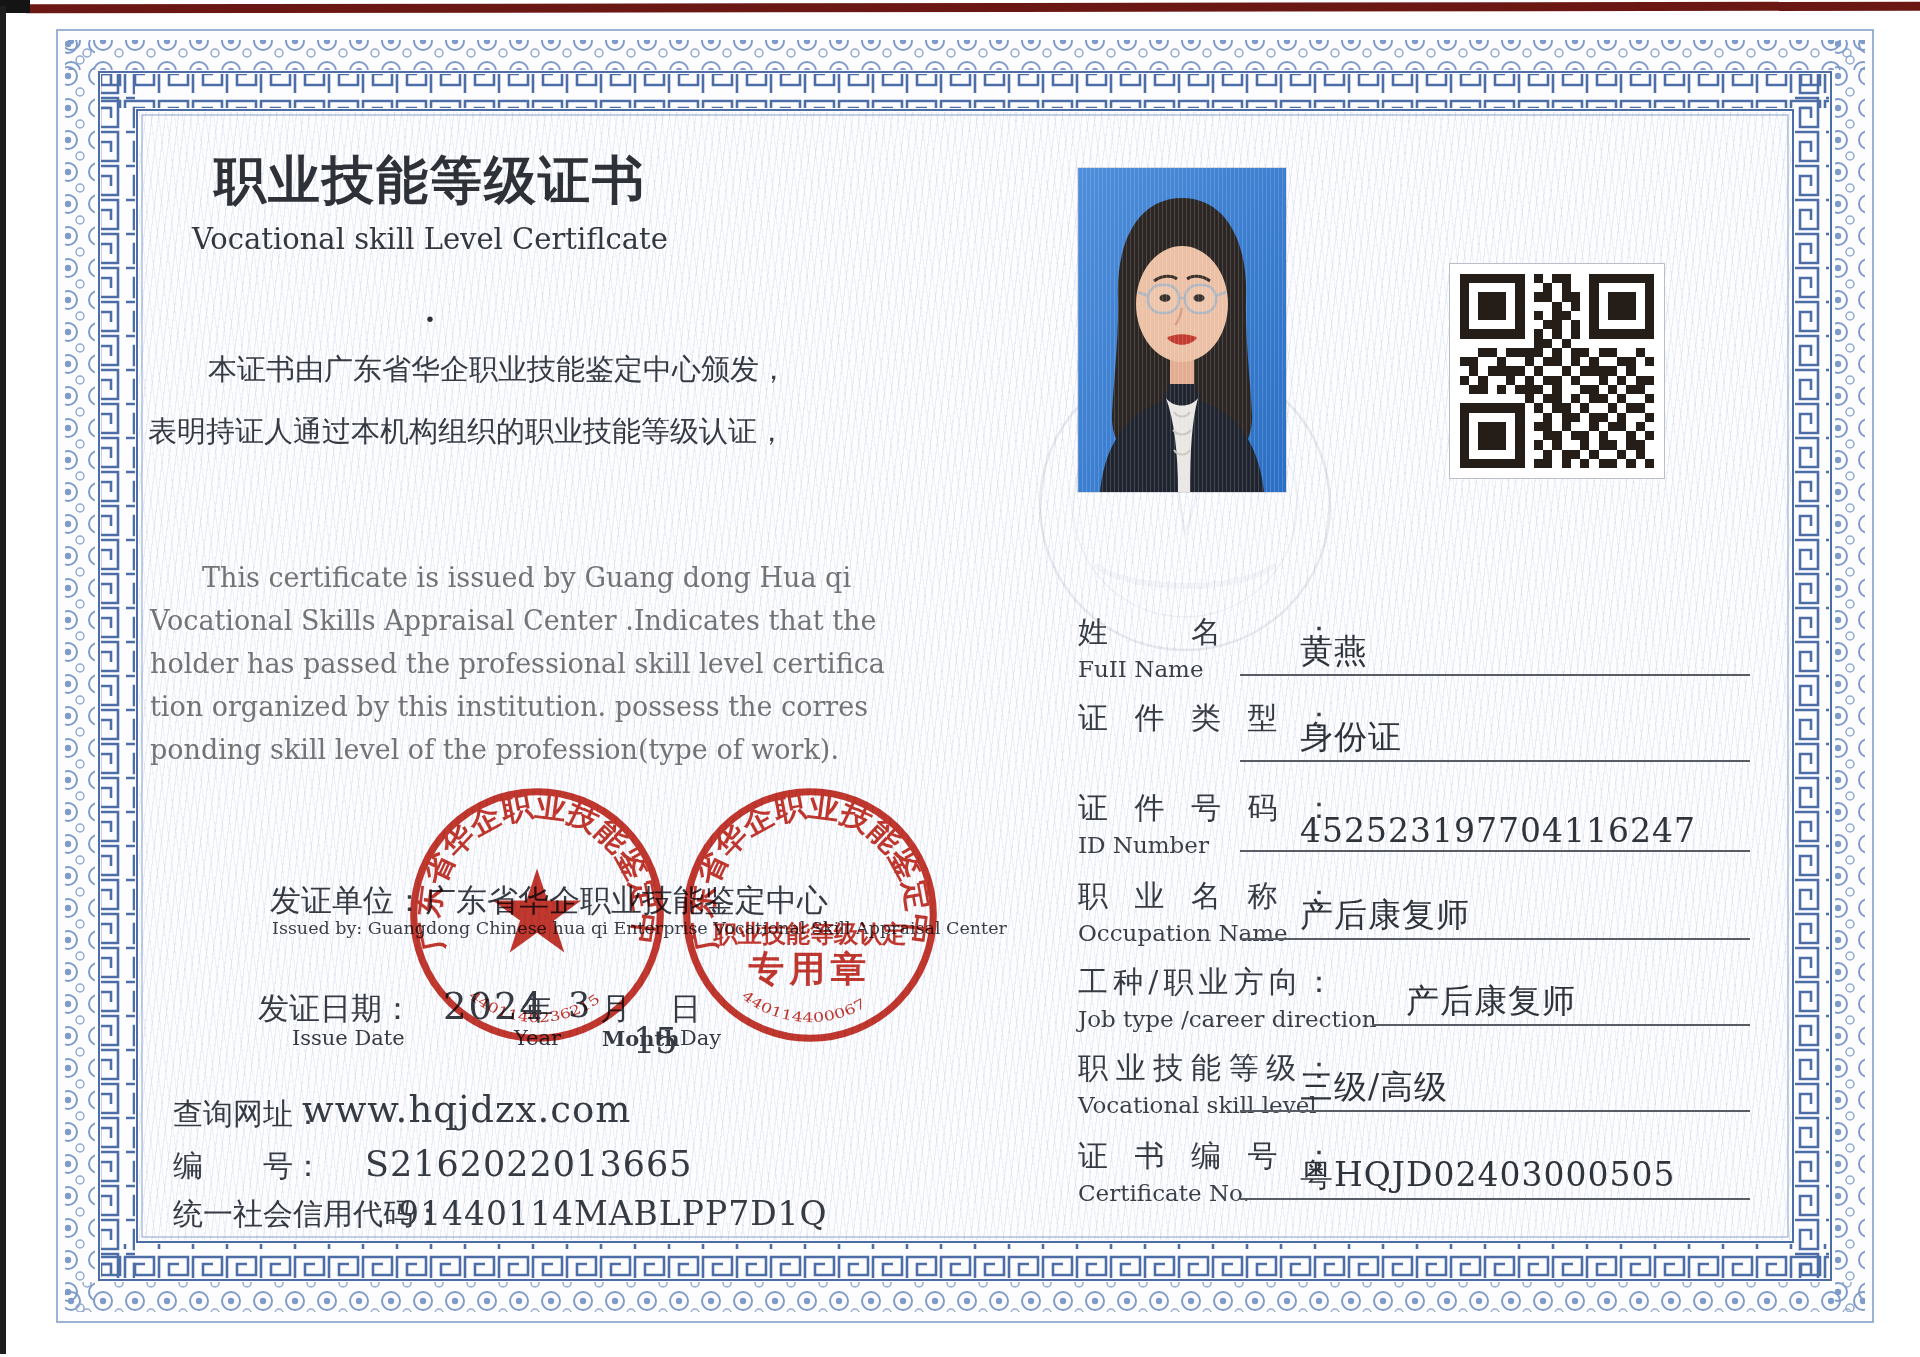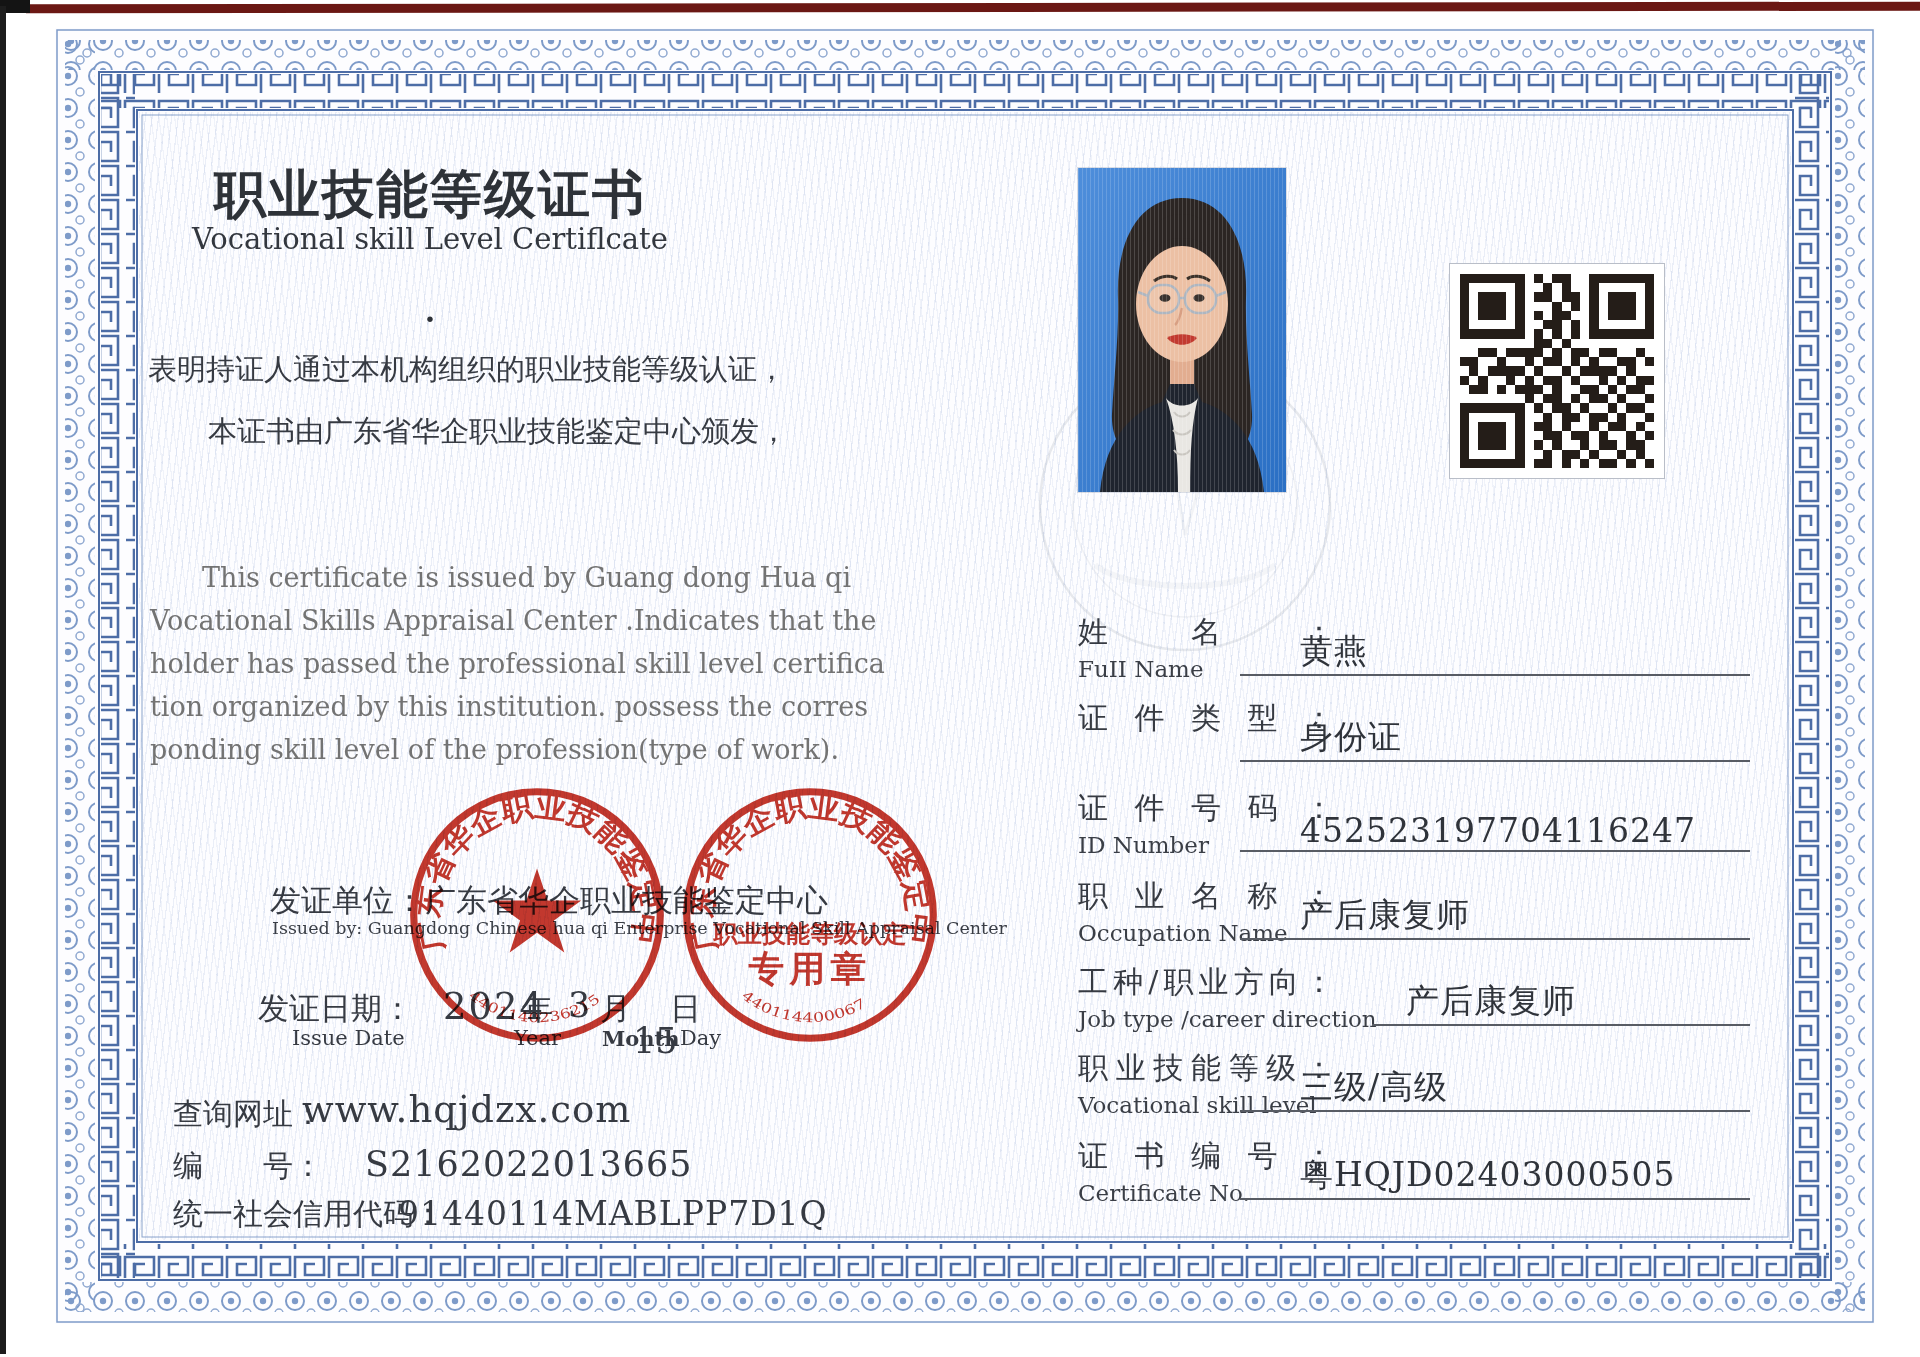--- a/index.html
+++ b/index.html
@@ -12,21 +12,21 @@
   
   .cert{position:absolute;left:55px;top:28px;width:1820px;height:1296px;background:#fdfdff;}
   .cert-border{position:absolute;left:0;top:0;}
   .inner{position:absolute;left:84px;top:84px;width:1652px;height:1128px;
     background:
       repeating-linear-gradient(97deg, rgba(105,135,195,0.13) 0 1.2px, rgba(0,0,0,0) 1.2px 6.5px),
       repeating-linear-gradient(83deg, rgba(105,135,195,0.09) 0 1.2px, rgba(0,0,0,0) 1.2px 7.8px);}
   .content{position:absolute;left:0;top:0;width:1920px;height:1357px;}
   .abs{position:absolute;}
   
-  .title-cn{left:140px;top:160px;width:580px;text-align:center;font-size:52px;font-weight:600;
+  .title-cn{left:140px;top:146px;width:580px;text-align:center;font-size:52px;font-weight:600;
             letter-spacing:2px;color:#2e3238;}
   .title-en{left:140px;top:222px;width:580px;text-align:center;font-size:29px;color:#33373e;}
   .title-dot{left:140px;top:302px;width:580px;text-align:center;font-size:30px;font-weight:bold;color:#2e3238;}
   .intro-cn{left:148px;top:338px;width:640px;font-size:29px;color:#363a42;}
   .intro-cn .line{height:62px;line-height:62px;white-space:nowrap;}
   .intro-cn .line.first{text-indent:60px;}
   .intro-en{left:150px;top:556px;width:640px;font-size:27px;color:#737373;}
   .intro-en .line{height:43px;line-height:43px;white-space:nowrap;}
   .intro-en .line.first{text-indent:52px;}
   .issuer-line{left:270px;top:880px;font-size:31px;white-space:nowrap;color:#363a42;}
@@ -119,22 +119,22 @@
     <div class="inner"></div>
   </div>
 
   <div class="content">
 
     <div class="abs title-cn">职业技能等级证书</div>
     <div class="abs title-en">Vocational skill Level  Certiflcate</div>
     <div class="abs title-dot">·</div>
 
     <div class="abs intro-cn">
+      <div class="line first">本证书由广东省华企职业技能鉴定中心颁发，</div>
       <div class="line">表明持证人通过本机构组织的职业技能等级认证，</div>
-      <div class="line first">本证书由广东省华企职业技能鉴定中心颁发，</div>
     </div>
 
     <div class="abs intro-en">
       <div class="line first">This certificate is issued by Guang dong Hua qi</div>
       <div class="line">Vocational Skills Appraisal Center .Indicates that the</div>
       <div class="line">holder has passed the professional skill level certifica</div>
       <div class="line">tion organized by this institution. possess the corres</div>
       <div class="line">ponding  skill level of the profession(type of  work).</div>
     </div>
 

